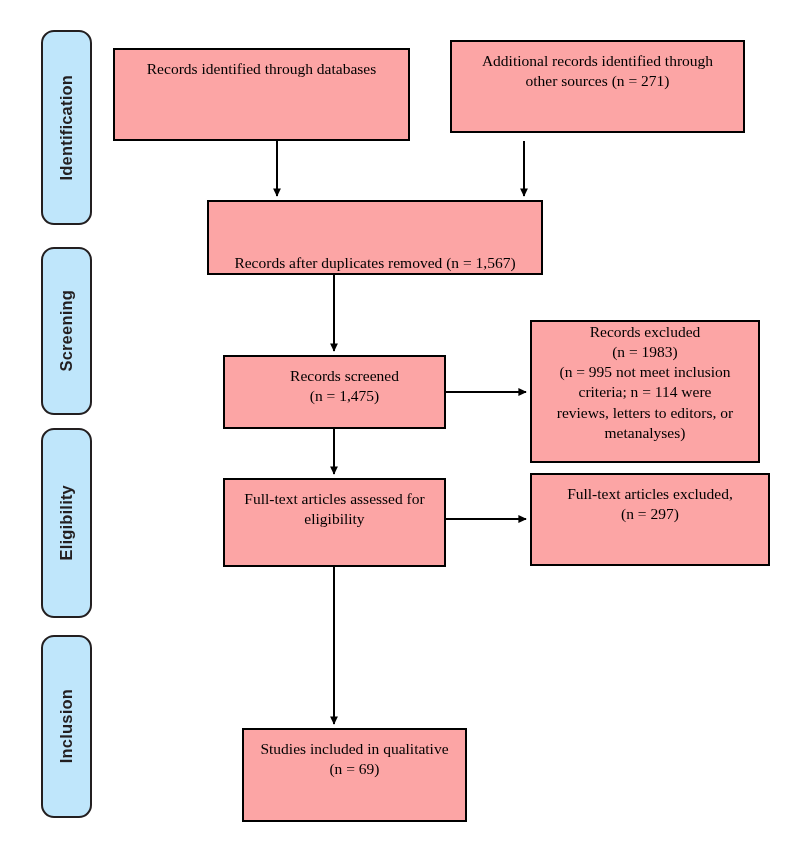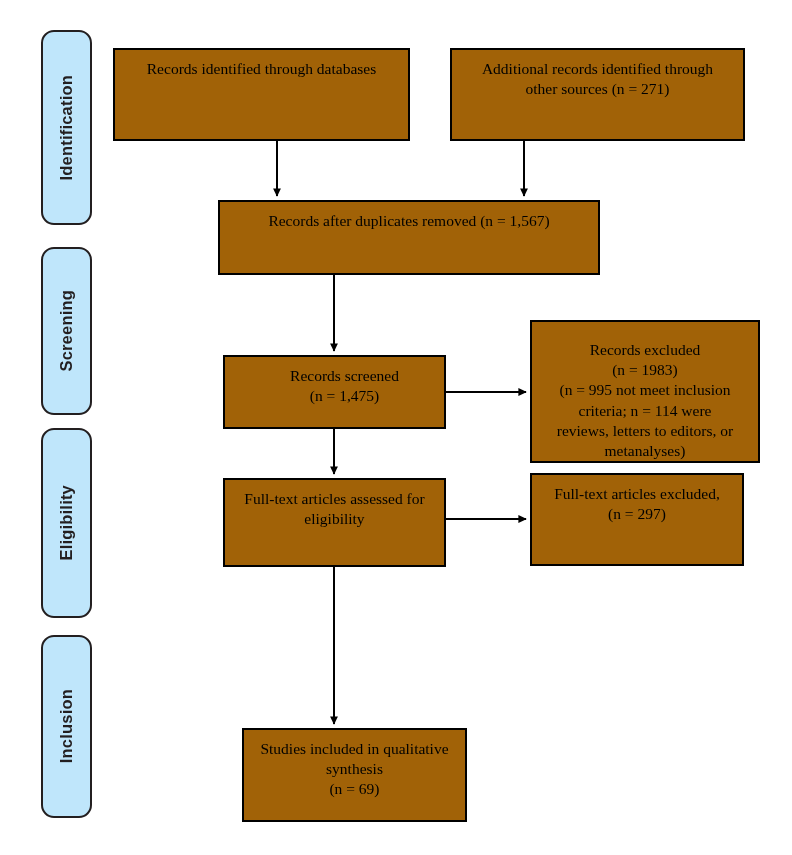--- a/index.html
+++ b/index.html
@@ -38,29 +38,29 @@
     letter-spacing: 0.2px;
     white-space: nowrap;
     writing-mode: vertical-rl;
     transform: rotate(180deg);
   }
 
   
   .flow-box {
     position: absolute;
     box-sizing: border-box;
-    background: #a16207;
+    background: #fca5a5;
     border: 2px solid #000000;
     display: flex;
     align-items: flex-start;
     justify-content: center;
     padding-top: 9px;
   }
   .flow-box.centered-block {
-    align-items: flex-end;
+    align-items: flex-start;
     padding-top: 0;
   }
   .box-text {
     font-family: "Liberation Serif", serif;
     font-size: 15.5px;
     line-height: 1.30;
     color: #000000;
     text-align: center;
     padding: 0 8px;
   }
@@ -118,28 +118,28 @@
   <div class="stage-pill" style="left:41px; top:635px; width:51px; height:183px;">
     <span class="pill-label">Inclusion</span>
   </div>
 
   <div class="flow-box" style="left:113px; top:48px; width:297px; height:93px;">
     <div class="box-text">
       <span class="ln">Records identified through databases</span>
     </div>
   </div>
 
-  <div class="flow-box" style="left:450px; top:48px; width:295px; height:93px;">
+  <div class="flow-box" style="left:450px; top:40px; width:295px; height:93px;">
     <div class="box-text">
       <span class="ln">Additional records identified through</span>
       <span class="ln">other sources (n = 271)</span>
     </div>
   </div>
 
-  <div class="flow-box" style="left:218px; top:200px; width:382px; height:75px;">
+  <div class="flow-box" style="left:207px; top:200px; width:336px; height:75px;align-items:flex-end;">
     <div class="box-text">
       <span class="ln">Records after duplicates removed (n = 1,567)</span>
     </div>
   </div>
 
   <div class="flow-box" style="left:223px; top:355px; width:223px; height:74px;padding-left:20px;">
     <div class="box-text">
       <span class="ln">Records screened</span>
       <span class="ln">(n = 1,475)</span>
     </div>
@@ -156,28 +156,27 @@
     </div>
   </div>
 
   <div class="flow-box" style="left:223px; top:478px; width:223px; height:89px;">
     <div class="box-text">
       <span class="ln">Full-text articles assessed for</span>
       <span class="ln">eligibility</span>
     </div>
   </div>
 
-  <div class="flow-box" style="left:530px; top:473px; width:214px; height:93px;">
+  <div class="flow-box" style="left:530px; top:473px; width:240px; height:93px;">
     <div class="box-text">
       <span class="ln">Full-text articles excluded,</span>
       <span class="ln">(n = 297)</span>
     </div>
   </div>
 
   <div class="flow-box" style="left:222px; top:728px; width:225px; height:94px;margin-left:20px;">
     <div class="box-text">
       <span class="ln">Studies included in qualitative</span>
-      <span class="ln">synthesis</span>
       <span class="ln">(n = 69)</span>
     </div>
   </div>
 
 </div>
 
 </body></html>

